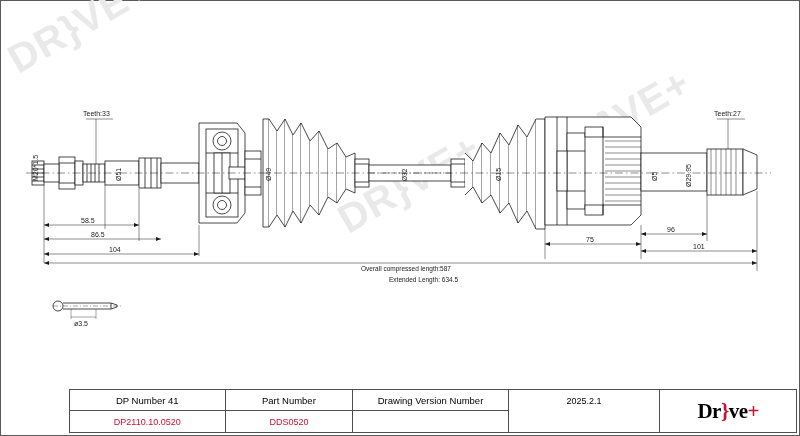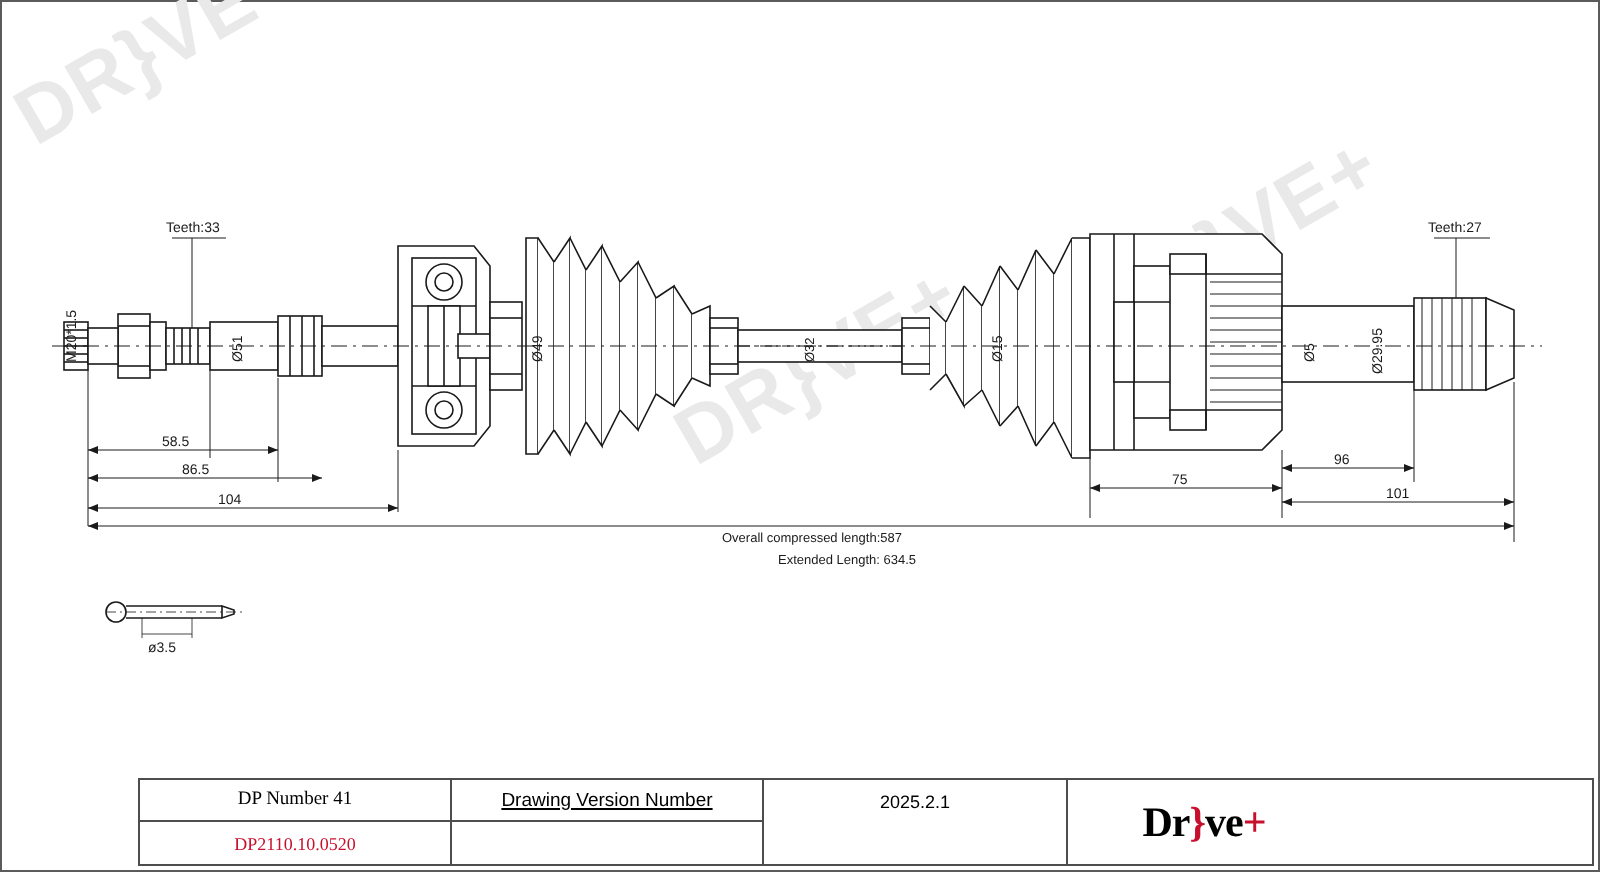--- a/index.html
+++ b/index.html
@@ -56,23 +56,23 @@
     display:flex;align-items:center;justify-content:center;
     height:50%;
     font-size:9.5px;
     text-align:center;
     box-sizing:border-box;
   }
   .tb-head{border-bottom:1px solid #4d4d4d;}
   .tb-val{color:#c8102e;font-size:9px;}
   .tb-val.black{color:#000;}
   .tb-val.big{font-size:11px;font-weight:bold;color:#000;}
-  .c1{width:156px;font-family:Liberation Serif, serif;}
+  .c1{width:156px;}
   .c2{width:128px;}
-  .c3{width:156px;text-decoration:underline;}
+  .c3{width:156px;}
   .c4{width:152px;}
   .c5{width:136px;position:relative;}
   .logo{
     width:100%;height:100%;
     display:flex;align-items:center;justify-content:center;
     font-weight:bold;font-size:21px;
     letter-spacing:-0.5px;
     color:#000;
     font-family:Liberation Serif, serif;
   }
@@ -290,20 +290,24 @@
 
       <text x="73" y="325" font-size="7">ø3.5</text>
     </g>
   </svg>
 
   <div class="titleblock">
     <div class="tb-col c1">
       <div class="tb-head">DP Number 41</div>
       <div class="tb-val">DP2110.10.0520</div>
     </div>
+    <div class="tb-col c2">
+      <div class="tb-head">Part Number</div>
+      <div class="tb-val">DDS0520</div>
+    </div>
     <div class="tb-col c3">
       <div class="tb-head">Drawing Version Number</div>
     </div>
     <div class="tb-col c4">
       <div class="tb-val black">2025.2.1</div>
     </div>
     <div class="tb-col c5">
       <div class="logo">
         <span>Dr</span>
           <span class="red">}</span>

